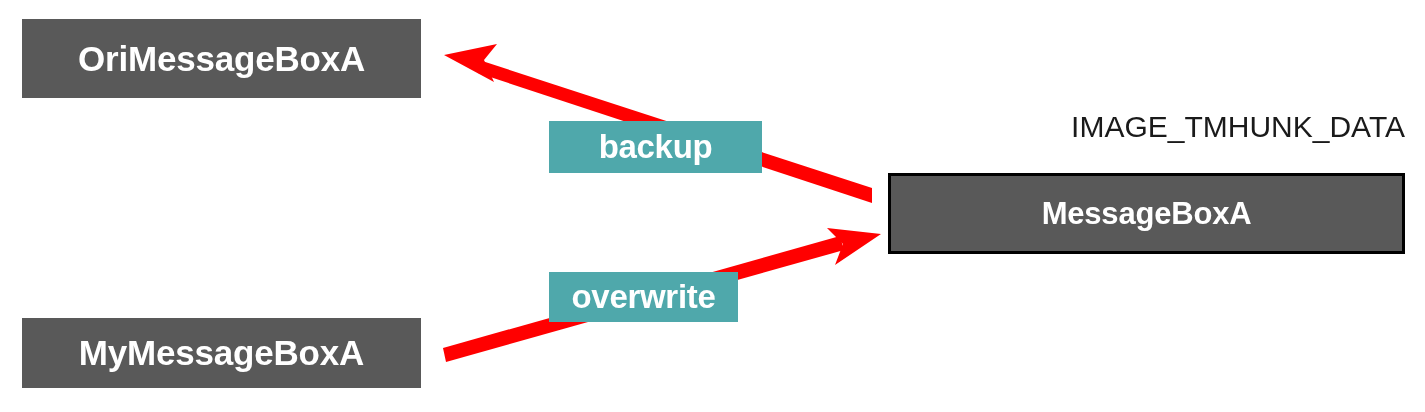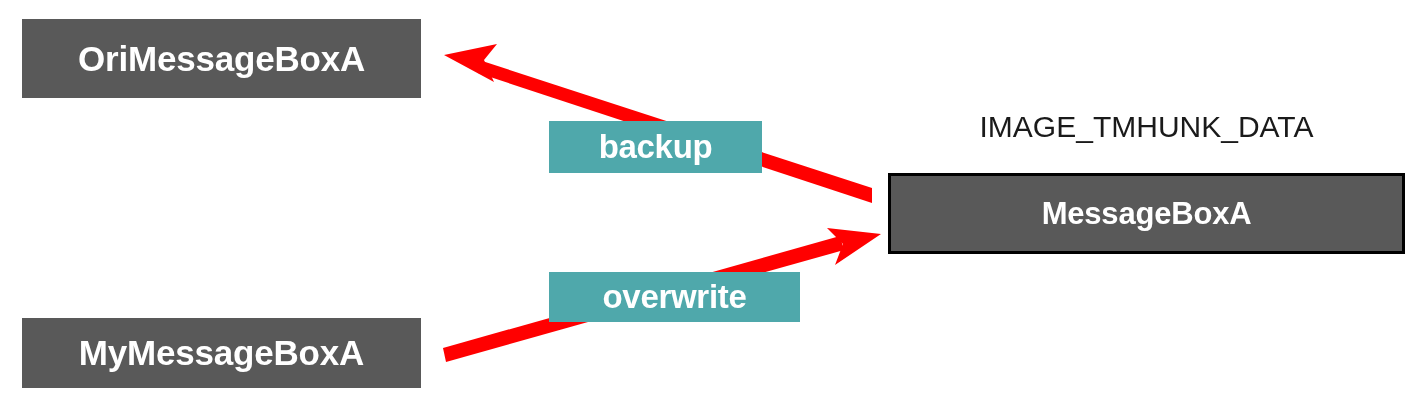--- a/index.html
+++ b/index.html
@@ -55,21 +55,21 @@
     height: 81px;
     border: 3px solid #000000;
   }
   #box-target .node-label { font-size: 31px; }
 
   .section-caption {
     position: absolute;
     left: 888px;
     top: 110px;
     width: 517px;
-    text-align: center;
+    text-align: right;
     color: #1a1a1a;
     font-size: 30px;
     font-family: "Liberation Sans", sans-serif;
     font-weight: normal;
     white-space: nowrap;
     letter-spacing: 0px;
     z-index: 3;
   }
 
   .edge-label {
@@ -92,21 +92,21 @@
   #label-backup {
     left: 549px;
     top: 121px;
     width: 213px;
     height: 52px;
     justify-content: center;
   }
   #label-overwrite {
     left: 549px;
     top: 272px;
-    width: 251px;
+    width: 189px;
     height: 50px;
   }
 
   #arrow-layer {
     position: absolute;
     left: 0;
     top: 0;
     width: 1425px;
     height: 412px;
     z-index: 2;

